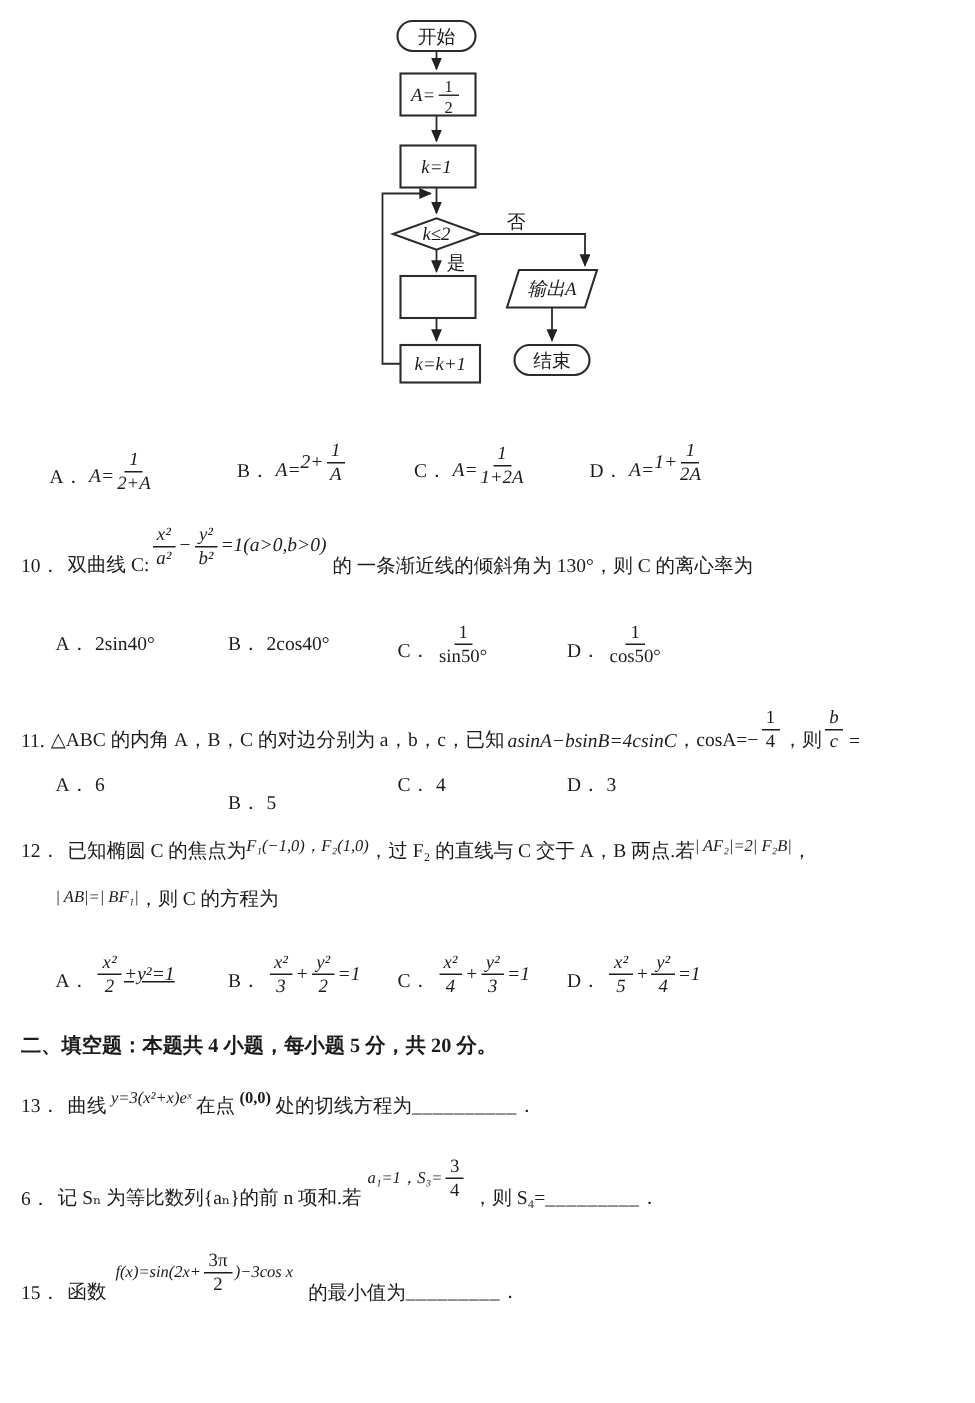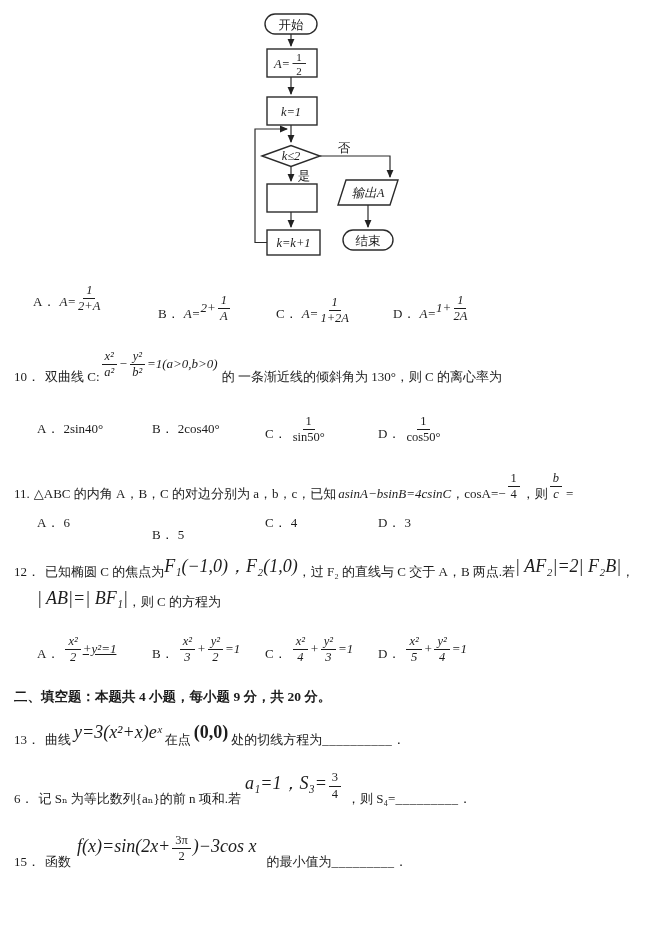--- a/index.html
+++ b/index.html
@@ -1,21 +1,21 @@
 <!DOCTYPE html>
 <html><head>
 <meta charset="utf-8">
 <style>
   html,body{margin:0;padding:0;background:#fff;}
   .page{position:relative;width:650px;height:935px;background:#fff;color:#1c1c1c;
         font-family:"Liberation Serif","DejaVu Serif",serif;font-size:13px;overflow:hidden;}
   .abs{position:absolute;white-space:nowrap;}
   .fm{font-style:italic;font-family:"Liberation Serif","DejaVu Serif",serif;}
   .up{font-style:normal;}
-  .big{font-size:18px;}
+  .big{font-size:11px;}
   .bold{font-weight:bold;}
   .frac{display:inline-flex;flex-direction:column;align-items:center;line-height:1.05;
         vertical-align:middle;position:relative;font-size:12.5px;text-align:center;margin:0 2px;}
   .fnum{border-bottom:1px solid #1c1c1c;padding:0 3px 1px;display:block;}
   .fden{padding-top:1px;display:block;}
   .lift{position:relative;display:inline-block;}
   .blank{letter-spacing:.5px;}
   .sqrt{position:relative;display:inline-block;top:-3px;}
   .sqrt-val{border-top:1.2px solid #1c1c1c;padding:0 1px;}
   .qnum{display:inline-block;margin-right:5px;}
@@ -64,21 +64,21 @@
     <text x="74" y="177.5">是</text>
     <rect class="fs" x="37" y="182" width="50" height="28"></rect>
     <polygon class="fs" points="116,178 168,178 160,203 108,203"></polygon>
     <text class="it" x="138" y="194.5">输出A</text>
     <rect class="fs" x="37" y="228" width="53" height="25"></rect>
     <text class="it" x="63.5" y="244.5">k=k+1</text>
     <rect class="fs" x="113" y="228" width="50" height="20" rx="10"></rect>
     <text x="138" y="242.5">结束</text>
   </svg>
 
-  <span class="abs" style="left:33px;top:288px;">
+  <span class="abs" style="left:33px;top:304px;">
     <span class="mr4">A．</span><span class="fm">A=</span><span class="frac fm" style="top:-4px;">
         <span class="fnum">1</span>
         <span class="fden">2+A</span>
       </span>
   </span>
   <span class="abs" style="left:158px;top:300px;">
     <span class="mr4">B．</span><span class="fm">A=</span><span class="fm lift" style="top:-6px;">2+</span><span class="frac fm" style="top:-6px;">
         <span class="fnum">1</span>
         <span class="fden">A</span>
       </span>
@@ -171,21 +171,21 @@
   <span class="abs" style="left:378px;top:640px;">
     <span class="mr4">D．</span><span class="frac fm" style="top:-5px;">
         <span class="fnum">x²</span>
         <span class="fden">5</span>
       </span><span class="fm lift" style="top:-5px;">+</span><span class="frac fm" style="top:-5px;">
         <span class="fnum">y²</span>
         <span class="fden">4</span>
       </span><span class="fm lift" style="top:-5px;">=1</span>
   </span>
 
-  <div class="abs bold" style="left:14px;top:688px;font-size:13.5px;">二、填空题：本题共 4 小题，每小题 9 分，共 20 分。</div>
+  <div class="abs bold" style="left:14px;top:688px;font-size:13.5px;">二、填空题：本题共 4 小题，每小题 5 分，共 20 分。</div>
 
   <div class="abs" style="left:14px;top:728px;">
     <span class="qnum">13．</span><span>曲线</span><span class="fm big lift" style="top:-6px;margin:0 3px;">y=3(x²+x)eˣ</span><span>在点</span><span class="fm big lift up" style="top:-6px;margin:0 3px;font-weight:bold;">(0,0)</span><span>处的切线方程为</span><span class="blank">__________</span><span>．</span>
   </div>
 
   <div class="abs" style="left:14px;top:785px;">
     <span class="qnum">6．</span><span>记 Sₙ 为等比数列{aₙ}的前 n 项和.若</span><span class="lift" style="top:-14px;margin:0 4px;"><span class="fm big">a₁=1，S₃=</span><span class="frac">
           <span class="fnum">3</span>
           <span class="fden">4</span>
         </span></span><span>，则 S₄=</span><span class="blank">_________</span><span>．</span>

